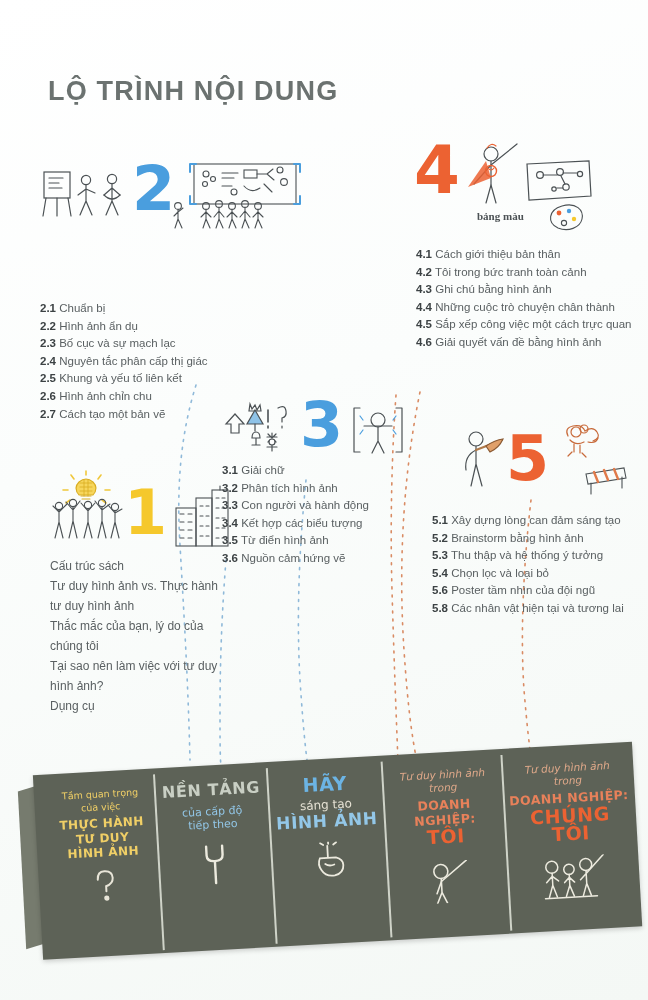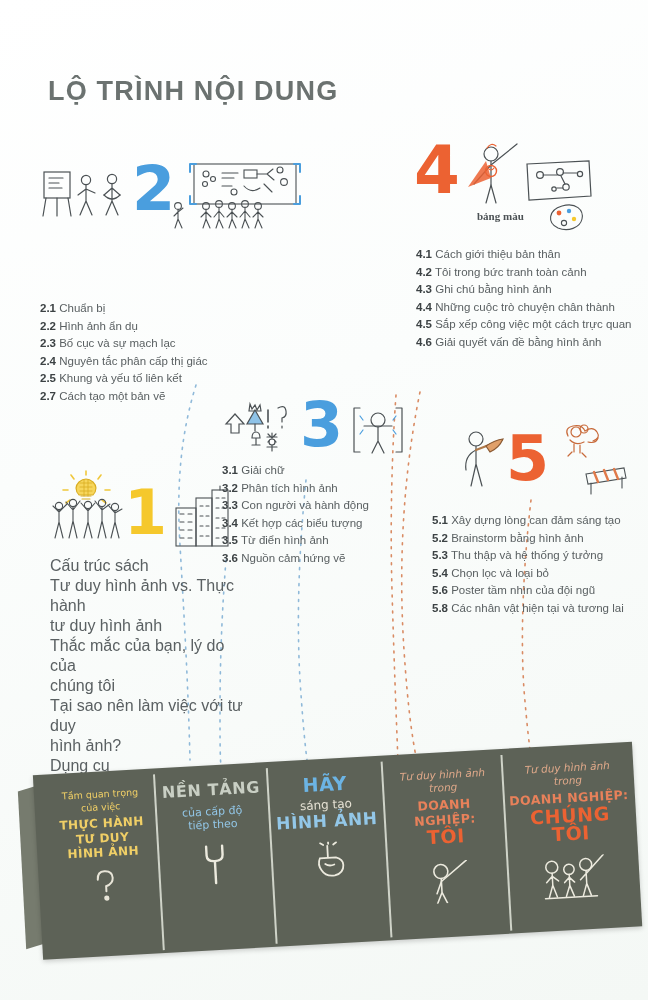--- a/index.html
+++ b/index.html
@@ -35,21 +35,21 @@
   .num-yellow{ color:#f5c82c; }
   .num-orange{ color:#ec6232; }
 
   .item-list { }
   .item {
     font-size:11.5px; line-height:17.6px; color:#5a6062;
     white-space:nowrap;
   }
   .item b { color:#3c4244; font-weight:700; }
 
-  .para { font-size:16px; line-height:20px; color:#5a6062; }
+  .para { font-size:12px; line-height:20px; color:#5a6062; }
 
   
   .doodle { position:absolute; }
   .doodle svg { display:block; overflow:visible; }
 
   
   .connectors { position:absolute; inset:0; pointer-events:none; }
 
   
   .banner { position:absolute; left:0; top:735px; width:648px; height:265px; }
@@ -151,20 +151,21 @@
           </g>
         </svg>
       </div>
     </div>
     <div class="item-list" style="margin-top:64px;">
       <div class="item"><b>2.1</b> <span>Chuẩn bị</span></div>
       <div class="item"><b>2.2</b> <span>Hình ảnh ẩn dụ</span></div>
       <div class="item"><b>2.3</b> <span>Bố cục và sự mạch lạc</span></div>
       <div class="item"><b>2.4</b> <span>Nguyên tắc phân cấp thị giác</span></div>
       <div class="item"><b>2.5</b> <span>Khung và yếu tố liên kết</span></div>
+      <div class="item"><b>2.6</b> <span>Hình ảnh chỉn chu</span></div>
       <div class="item"><b>2.7</b> <span>Cách tạo một bản vẽ</span></div>
     </div>
   </div>
 
   <div class="section" style="left:392px; top:140px; width:250px;">
     <div class="sec-art" style="height:104px;">
       <div class="big-num num-orange" style="left:22px; top:0px; font-size:66px;">4</div>
 
       <div class="doodle" style="left:68px; top:-2px;">
         <svg width="62" height="76" viewBox="0 0 62 76">

